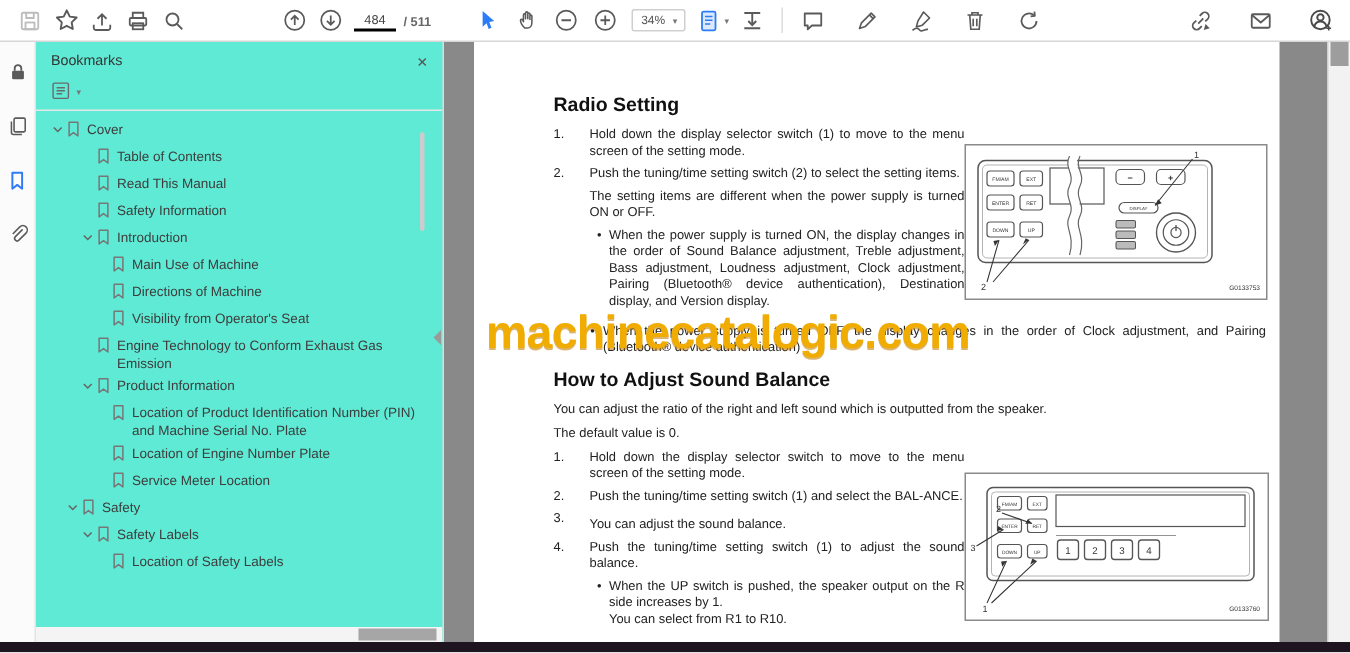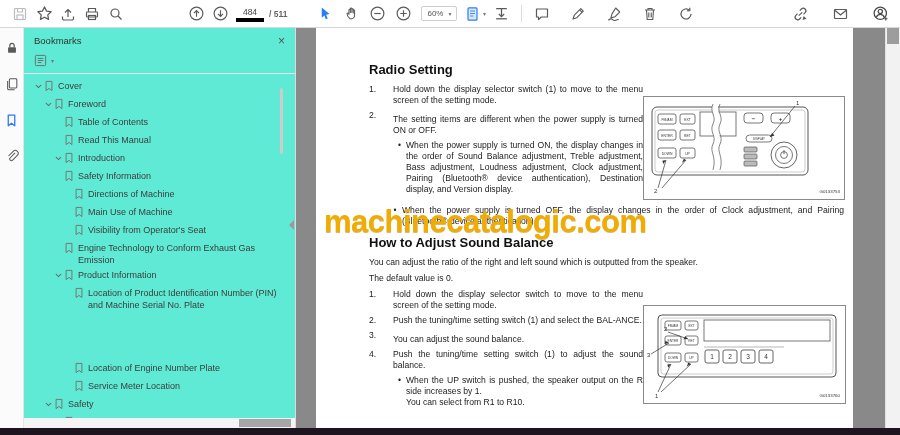--- a/index.html
+++ b/index.html
@@ -5,21 +5,21 @@
   html,body{margin:0;padding:0;background:#fff;font-family:"Liberation Sans",sans-serif;}
   .app{position:relative;width:900px;height:435px;overflow:hidden;background:#fff;}
 
   
   .toolbar{height:28px;display:flex;align-items:center;background:#fff;border-bottom:1px solid #d6d6d6;padding:0 8px;box-sizing:border-box;}
   .grp{display:flex;align-items:center;}
   .icon-btn{width:24px;height:22px;display:flex;align-items:center;justify-content:center;cursor:default;}
   .icon-btn svg{display:block;}
   .tb-sep{width:1px;height:17px;background:#dcdcdc;margin:0 8px;}
   .pageno{display:flex;align-items:center;font-size:8.5px;color:#555;margin:0 4px;}
-  .pageno .cur{min-width:24px;text-align:center;border-bottom:4px solid #000000;padding:1px 2px;color:#444;}
+  .pageno .cur{min-width:24px;text-align:center;border-bottom:2px solid #000000;padding:1px 2px;color:#444;}
   .pageno .tot{margin-left:5px;color:#666;font-weight:bold;}
   .zoombox{display:flex;align-items:center;border:1px solid #cfcfcf;border-radius:2px;font-size:8px;color:#555;padding:2px 5px;margin:0 4px;background:#fff;}
   .zoombox .caret{font-size:6px;margin-left:5px;color:#777;}
   .pv-caret{font-size:6px;color:#777;margin-left:2px;}
 
   
   .body{display:flex;height:400px;}
   .rail{width:24px;background:#fbfbfb;border-right:1px solid #e4e4e4;display:flex;flex-direction:column;align-items:center;padding-top:10px;box-sizing:border-box;gap:16px;}
   .rail .icon-btn{width:20px;height:20px;}
 
@@ -146,21 +146,21 @@
             <path d="M5 8h6"></path>
           </svg>
         </span>
       <span class="icon-btn">
           <svg width="17" height="17" viewBox="0 0 16 16" fill="none" stroke="#5a5a5a" stroke-width="1.1">
             <circle cx="8" cy="8" r="6"></circle>
             <path d="M5 8h6M8 5v6"></path>
           </svg>
         </span>
       <span class="zoombox">
-        <span>60%</span>
+        <span>34%</span>
         <span class="caret">▾</span>
       </span>
       <span class="icon-btn">
           <svg width="16" height="16" viewBox="0 0 16 16">
             <rect x="3" y="1.8" width="9" height="12.4" rx="1" fill="#dce9fd" stroke="#2b7cf8" stroke-width="1.2"></rect>
             <path d="M5 5h5M5 7.5h5M5 10h3.5" stroke="#2b7cf8" stroke-width="0.9"></path>
           </svg>
           <span class="pv-caret">▾</span>
         </span>
       <span class="icon-btn">
@@ -279,76 +279,65 @@
             <span class="bm-chev">
               <svg width="9" height="9" viewBox="0 0 12 12" fill="none" stroke="#666" stroke-width="1.4">
                 <path d="M2.5 4l3.5 3.5L9.5 4"></path>
               </svg>
             </span>
             <span class="bm-ic"><svg width="10" height="12" viewBox="0 0 12 14" fill="none" stroke="#777" stroke-width="1.2">
                 <path d="M2.5 1.5h7v11l-3.5-2.6-3.5 2.6z" stroke-linejoin="round"></path>
               </svg></span>
             <span class="bm-label">Cover</span>
           </div>
-          <div class="bm-row" style="padding-left: 18px;">
-            <span class="bm-chev">
-              <svg width="9" height="9" viewBox="0 0 12 12" fill="none" stroke="#666" stroke-width="1.4">
-                <path d="M2.5 4l3.5 3.5L9.5 4"></path>
-              </svg>
-            </span>
-            <span class="bm-ic"><svg width="10" height="12" viewBox="0 0 12 14" fill="none" stroke="#777" stroke-width="1.2">
-                <path d="M2.5 1.5h7v11l-3.5-2.6-3.5 2.6z" stroke-linejoin="round"></path>
-              </svg></span>
-            <span class="bm-label">Foreword</span>
-          </div>
           <div class="bm-row" style="padding-left: 28px;">
             <span class="bm-chev"></span>
             <span class="bm-ic"><svg width="10" height="12" viewBox="0 0 12 14" fill="none" stroke="#777" stroke-width="1.2">
                 <path d="M2.5 1.5h7v11l-3.5-2.6-3.5 2.6z" stroke-linejoin="round"></path>
               </svg></span>
             <span class="bm-label">Table of Contents</span>
           </div>
           <div class="bm-row" style="padding-left: 28px;">
             <span class="bm-chev"></span>
             <span class="bm-ic"><svg width="10" height="12" viewBox="0 0 12 14" fill="none" stroke="#777" stroke-width="1.2">
                 <path d="M2.5 1.5h7v11l-3.5-2.6-3.5 2.6z" stroke-linejoin="round"></path>
               </svg></span>
             <span class="bm-label">Read This Manual</span>
+          </div>
+          <div class="bm-row" style="padding-left: 28px;">
+            <span class="bm-chev"></span>
+            <span class="bm-ic"><svg width="10" height="12" viewBox="0 0 12 14" fill="none" stroke="#777" stroke-width="1.2">
+                <path d="M2.5 1.5h7v11l-3.5-2.6-3.5 2.6z" stroke-linejoin="round"></path>
+              </svg></span>
+            <span class="bm-label">Safety Information</span>
           </div>
           <div class="bm-row" style="padding-left: 28px;">
             <span class="bm-chev">
               <svg width="9" height="9" viewBox="0 0 12 12" fill="none" stroke="#666" stroke-width="1.4">
                 <path d="M2.5 4l3.5 3.5L9.5 4"></path>
               </svg>
             </span>
             <span class="bm-ic"><svg width="10" height="12" viewBox="0 0 12 14" fill="none" stroke="#777" stroke-width="1.2">
                 <path d="M2.5 1.5h7v11l-3.5-2.6-3.5 2.6z" stroke-linejoin="round"></path>
               </svg></span>
             <span class="bm-label">Introduction</span>
           </div>
-          <div class="bm-row" style="padding-left: 28px;">
-            <span class="bm-chev"></span>
-            <span class="bm-ic"><svg width="10" height="12" viewBox="0 0 12 14" fill="none" stroke="#777" stroke-width="1.2">
-                <path d="M2.5 1.5h7v11l-3.5-2.6-3.5 2.6z" stroke-linejoin="round"></path>
-              </svg></span>
-            <span class="bm-label">Safety Information</span>
-          </div>
           <div class="bm-row" style="padding-left: 38px;">
             <span class="bm-chev"></span>
             <span class="bm-ic"><svg width="10" height="12" viewBox="0 0 12 14" fill="none" stroke="#777" stroke-width="1.2">
                 <path d="M2.5 1.5h7v11l-3.5-2.6-3.5 2.6z" stroke-linejoin="round"></path>
               </svg></span>
+            <span class="bm-label">Main Use of Machine</span>
+          </div>
+          <div class="bm-row" style="padding-left: 38px;">
+            <span class="bm-chev"></span>
+            <span class="bm-ic"><svg width="10" height="12" viewBox="0 0 12 14" fill="none" stroke="#777" stroke-width="1.2">
+                <path d="M2.5 1.5h7v11l-3.5-2.6-3.5 2.6z" stroke-linejoin="round"></path>
+              </svg></span>
             <span class="bm-label">Directions of Machine</span>
-          </div>
-          <div class="bm-row" style="padding-left: 38px;">
-            <span class="bm-chev"></span>
-            <span class="bm-ic"><svg width="10" height="12" viewBox="0 0 12 14" fill="none" stroke="#777" stroke-width="1.2">
-                <path d="M2.5 1.5h7v11l-3.5-2.6-3.5 2.6z" stroke-linejoin="round"></path>
-              </svg></span>
-            <span class="bm-label">Main Use of Machine</span>
           </div>
           <div class="bm-row" style="padding-left: 38px;">
             <span class="bm-chev"></span>
             <span class="bm-ic"><svg width="10" height="12" viewBox="0 0 12 14" fill="none" stroke="#777" stroke-width="1.2">
                 <path d="M2.5 1.5h7v11l-3.5-2.6-3.5 2.6z" stroke-linejoin="round"></path>
               </svg></span>
             <span class="bm-label">Visibility from Operator's Seat</span>
           </div>
           <div class="bm-row" style="padding-left: 28px;">
             <span class="bm-chev"></span>
@@ -368,21 +357,21 @@
               </svg></span>
             <span class="bm-label">Product Information</span>
           </div>
           <div class="bm-row" style="padding-left: 38px;">
             <span class="bm-chev"></span>
             <span class="bm-ic"><svg width="10" height="12" viewBox="0 0 12 14" fill="none" stroke="#777" stroke-width="1.2">
                 <path d="M2.5 1.5h7v11l-3.5-2.6-3.5 2.6z" stroke-linejoin="round"></path>
               </svg></span>
             <span class="bm-label">Location of Product Identification Number (PIN) and Machine Serial No. Plate</span>
           </div>
-          <div class="bm-row" style="padding-left: 38px; margin-top: 48px;">
+          <div class="bm-row" style="padding-left: 38px;">
             <span class="bm-chev"></span>
             <span class="bm-ic"><svg width="10" height="12" viewBox="0 0 12 14" fill="none" stroke="#777" stroke-width="1.2">
                 <path d="M2.5 1.5h7v11l-3.5-2.6-3.5 2.6z" stroke-linejoin="round"></path>
               </svg></span>
             <span class="bm-label">Location of Engine Number Plate</span>
           </div>
           <div class="bm-row" style="padding-left: 38px;">
             <span class="bm-chev"></span>
             <span class="bm-ic"><svg width="10" height="12" viewBox="0 0 12 14" fill="none" stroke="#777" stroke-width="1.2">
                 <path d="M2.5 1.5h7v11l-3.5-2.6-3.5 2.6z" stroke-linejoin="round"></path>
@@ -435,20 +424,21 @@
             <div class="steps-col" id="steps1">
                 <div class="step">
                   <span class="step-num">1.</span>
                   <div class="step-body">
                     <div>Hold down the display selector switch (1) to move to the menu screen of the setting mode.</div>
                   </div>
                 </div>
                 <div class="step">
                   <span class="step-num">2.</span>
                   <div class="step-body">
+                    <div>Push the tuning/time setting switch (2) to select the setting items.</div>
                     <div class="step-para">The setting items are different when the power supply is turned ON or OFF.</div>
                     <div class="bullet">
                       <span class="dot">•</span>
                       <span class="btxt">When the power supply is turned ON, the display changes in the order of Sound Balance adjustment, Treble adjustment, Bass adjustment, Loudness adjustment, Clock adjustment, Pairing (Bluetooth® device authentication), Destination display, and Version display.</span>
                     </div>
                   </div>
                 </div>
               </div>
             <div class="figbox fig1">
               <svg class="fig" width="200" height="100" viewBox="0 0 200 100">

